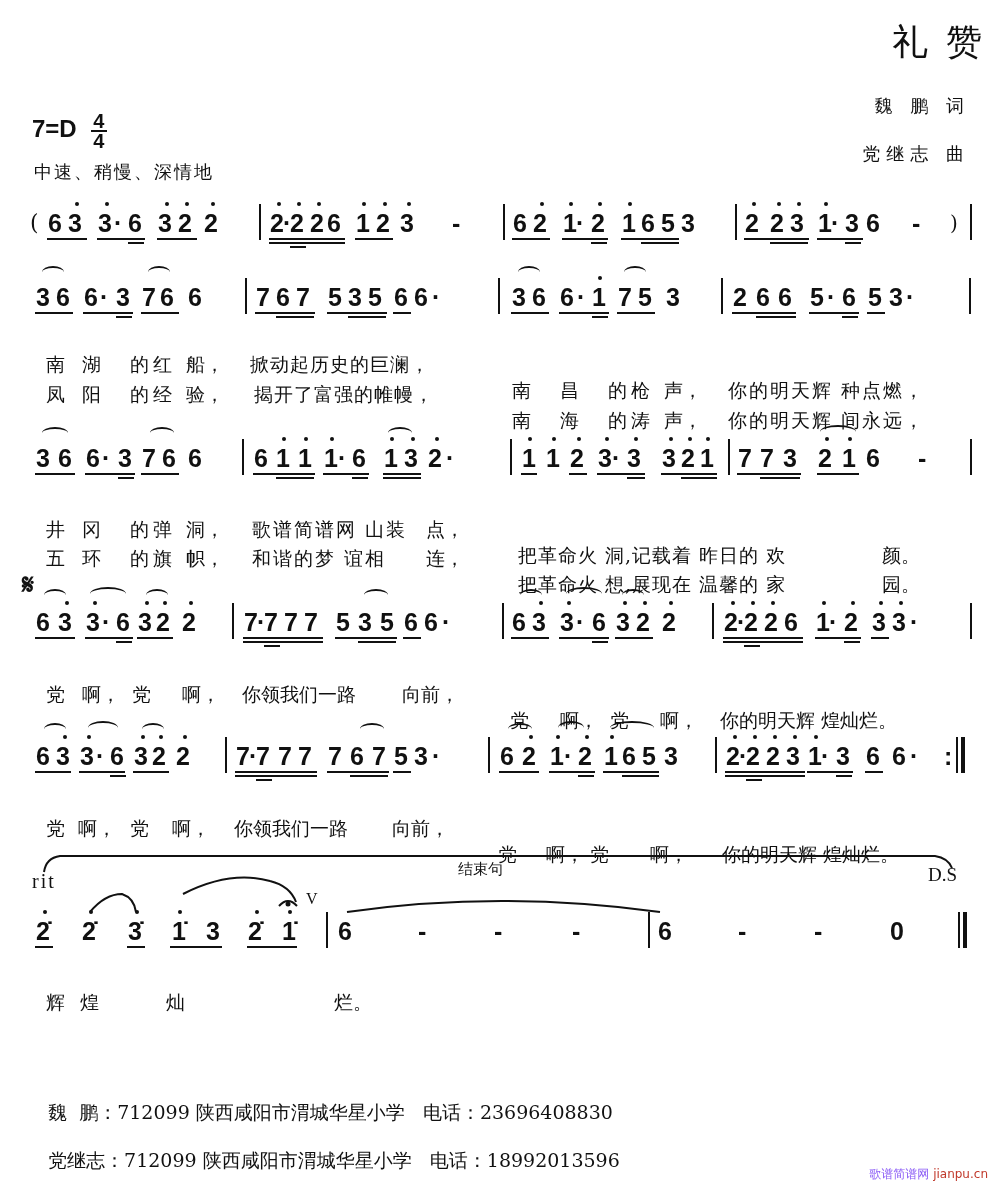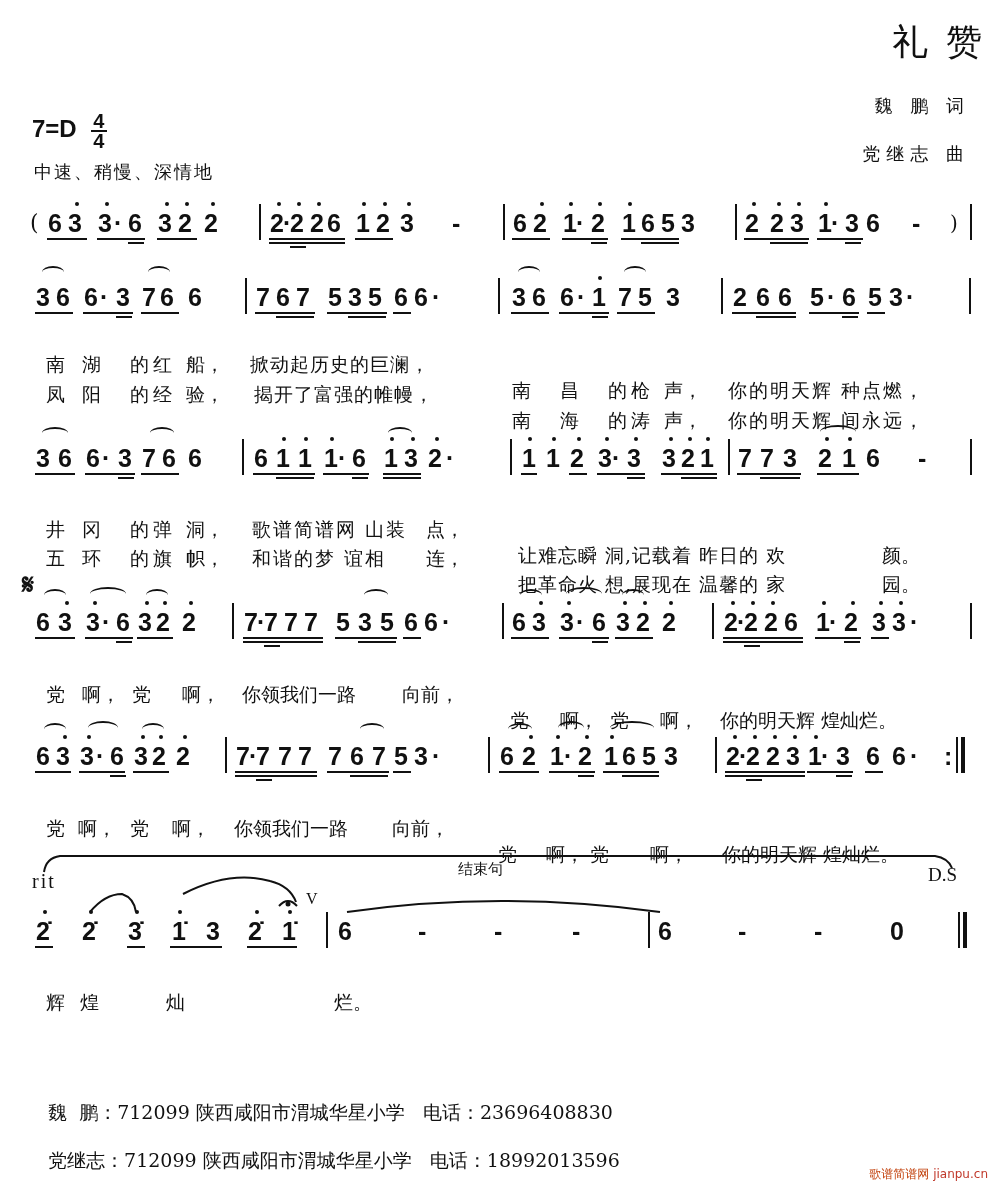--- a/index.html
+++ b/index.html
@@ -268,21 +268,21 @@
     <span class="dot-hi" style="left:825px;top:-6px"></span>
     <span class="note" style="left:842px">1</span>
     <span class="dot-hi" style="left:848px;top:-6px"></span>
   <span class="ul" style="left:817px;width:42px;top:30px"></span>
   <span class="note" style="left:866px">6</span>
   <span class="note" style="left:918px">-</span>
   <span class="bar" style="left:970px;top:-4px"></span>
 </div>
 <div class="abs lyr" style="top:495px;left:34px">
   <span>井</span><span style="position:absolute;left:48px">冈</span><span style="position:absolute;left:96px;letter-spacing:4px">的弹</span><span style="position:absolute;left:152px">洞，</span><span style="position:absolute;left:218px;letter-spacing:2px">歌谱简谱网 山装</span><span style="position:absolute;left:392px">点，</span>
-  <span style="position:absolute;left:484px;letter-spacing:1px">让难忘瞬 洞,记载着 昨日的 欢</span><span style="position:absolute;left:848px">颜。</span>
+  <span style="position:absolute;left:484px;letter-spacing:1px">把革命火 洞,记载着 昨日的 欢</span><span style="position:absolute;left:848px">颜。</span>
 </div>
 <div class="abs lyr" style="top:524px;left:34px">
   <span>五</span><span style="position:absolute;left:48px">环</span><span style="position:absolute;left:96px;letter-spacing:4px">的旗</span><span style="position:absolute;left:152px">帜，</span><span style="position:absolute;left:218px;letter-spacing:2px">和谐的梦 谊相</span><span style="position:absolute;left:392px">连，</span>
   <span style="position:absolute;left:484px;letter-spacing:1px">把革命火 想,展现在 温馨的 家</span><span style="position:absolute;left:848px">园。</span>
 </div>
 
 <div class="abs segno">𝄋</div>
 
 <div class="abs row" style="top:607px">
   <span class="slur" style="left:44px;width:22px;height:10px;top:-18px"></span>
@@ -520,14 +520,14 @@
 </div>
 
 <div class="abs foot" style="top:1078px">
   <span>魏  鹏：</span><span>712099</span> <span>陕西咸阳市渭城华星小学</span>   <span>电话：</span><span>23696408830</span>
 </div>
 <div class="abs foot" style="top:1126px">
   <span>党继志：</span><span>712099</span> <span>陕西咸阳市渭城华星小学</span>   <span>电话：</span><span>18992013596</span>
 </div>
 
 <div class="abs watermark">
-  <span style="color:#c2410c">歌谱简谱网</span> <span>jianpu.cn</span>
+  <span style="color:#8b5cf6">歌谱简谱网</span> <span>jianpu.cn</span>
 </div>
 
 </body></html>

